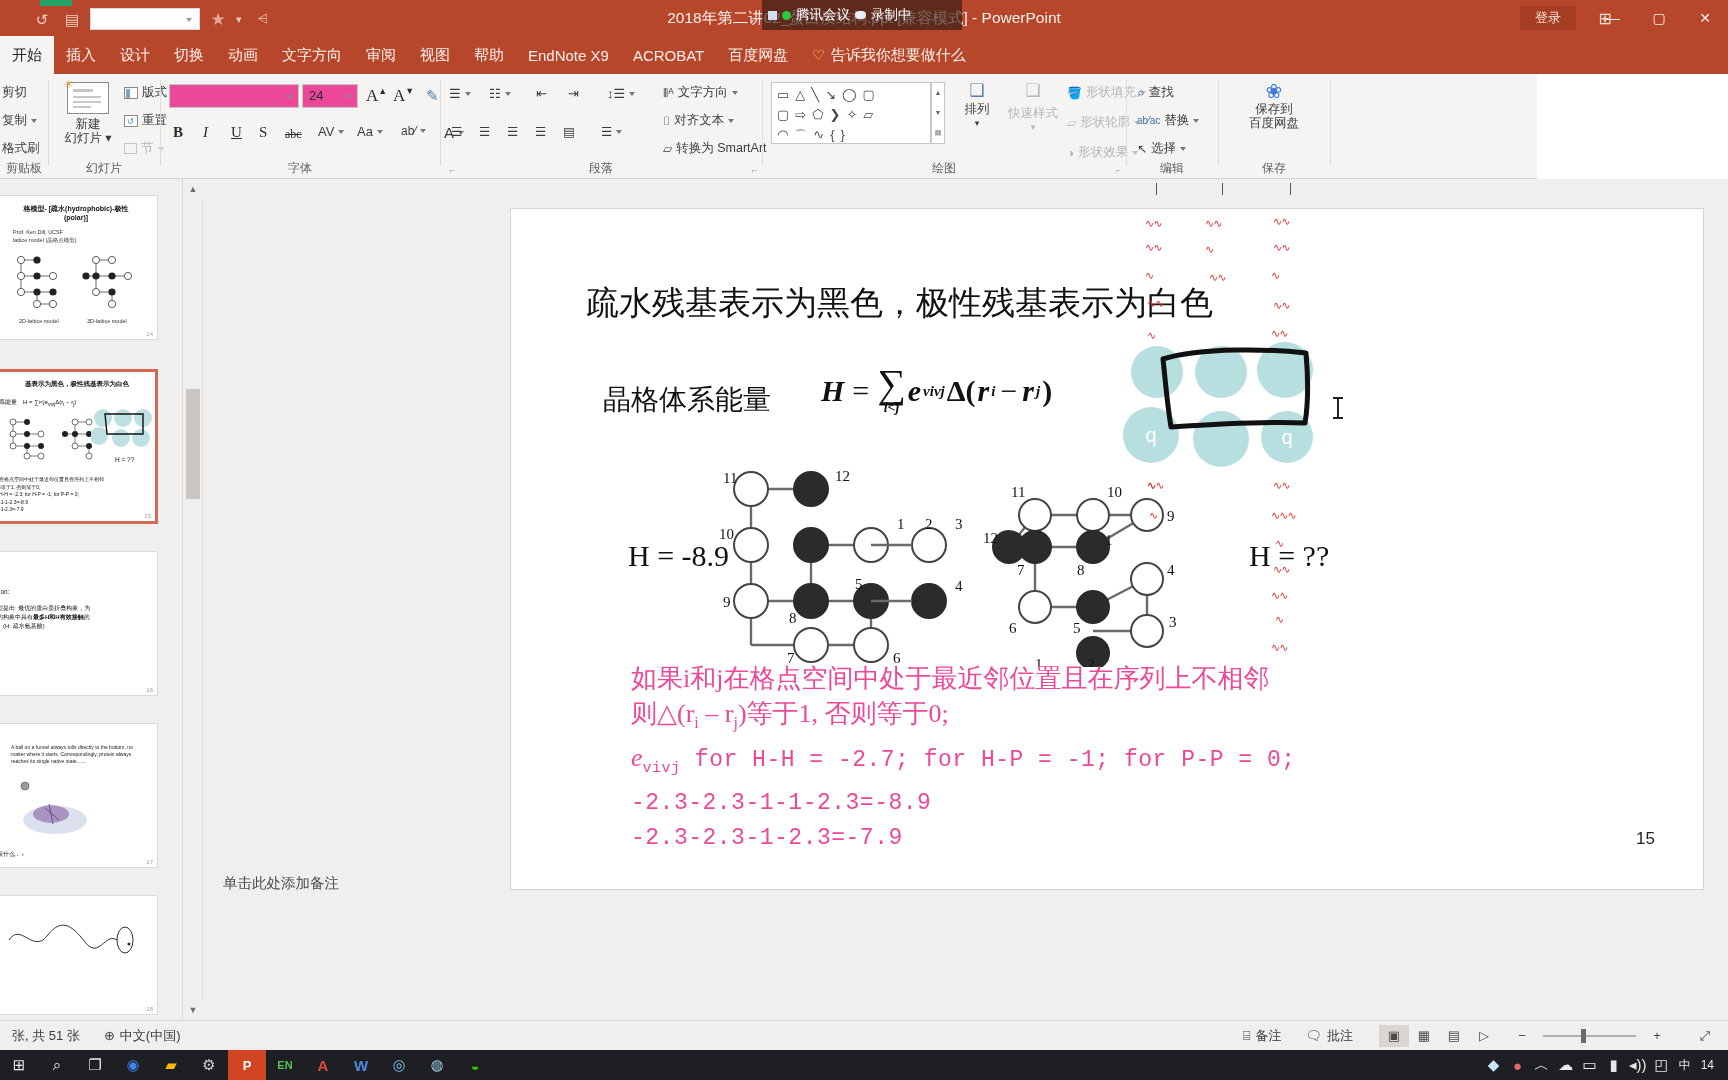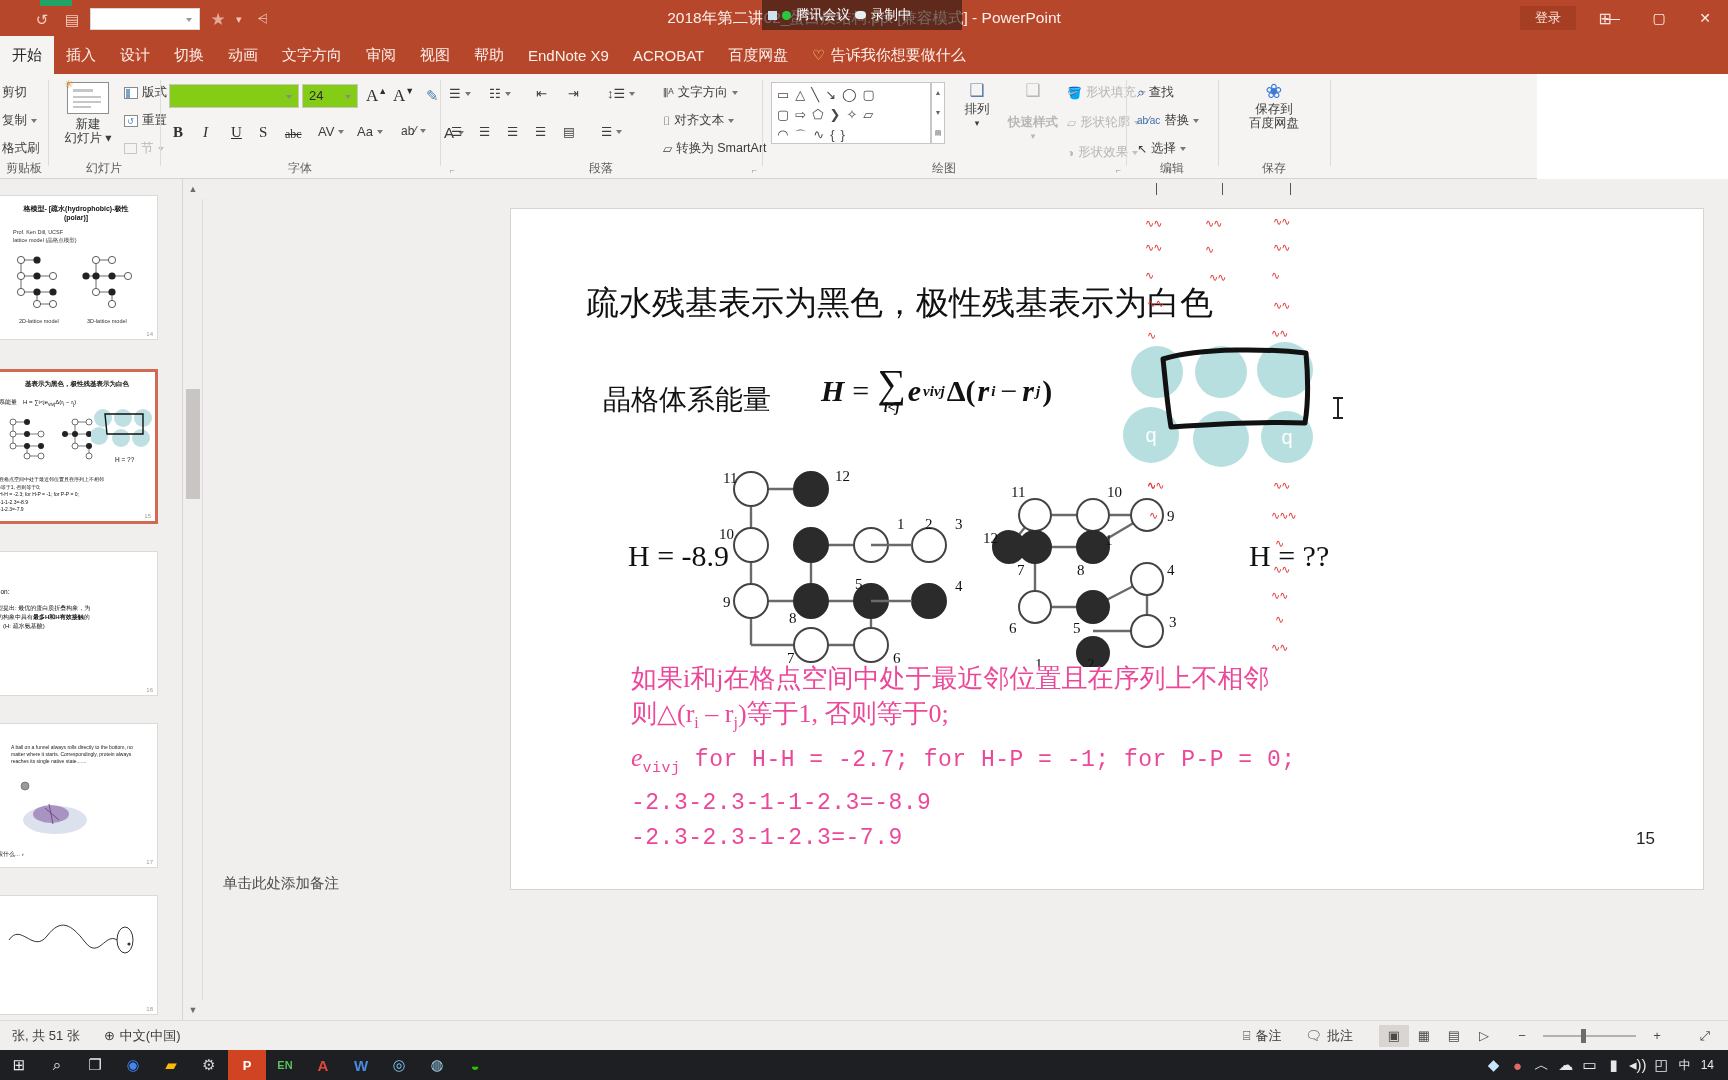--- a/index.html
+++ b/index.html
@@ -94,21 +94,21 @@
 
   .bigbtn {
     position: absolute; display: flex; flex-direction: column; align-items: center;
     font-size: 12.5px; color: #3c3c3c; line-height: 14px; text-align: center;
   }
   .smrow { position: absolute; display: flex; align-items: center; gap: 4px; font-size: 12.5px; color: #3c3c3c; white-space: nowrap; }
   .caret { border-left: 3px solid transparent; border-right: 3px solid transparent; border-top: 4px solid #777; }
   .caret.d { border-top-color: #c3c0be; }
 
   .fontbox {
-    position: absolute; background: #84cc16; border: 1px solid #c9c6c4; height: 24px;
+    position: absolute; background: #ec4899; border: 1px solid #c9c6c4; height: 24px;
   }
   .fontbox span { position: absolute; left: 6px; top: 3px; font-size: 13px; color: #2b2b2b; }
   .fontbox::after {
     content: ""; position: absolute; right: 6px; top: 10px;
     border-left: 3.5px solid transparent; border-right: 3.5px solid transparent;
     border-top: 4px solid #8a8a8a;
   }
 
   .fmtbtn { position: absolute; font-size: 15px; color: #2e2e2e; font-family: "Liberation Serif", serif; }
   .sh { position: absolute; border: 1px solid #8a8a8a; }
@@ -449,21 +449,21 @@
           <span>▤</span>
         </div>
 
       <div class="bigbtn" style="left:192px;top:10px;width:44px;">
         <span style="font-size:17px;color:#5b7fa6;">❑</span>
         <span style="margin-top:4px;">排列</span>
         <span style="font-size:9px;">▾</span>
       </div>
       <div class="bigbtn dim" style="left:242px;top:10px;width:56px;color:#b9b6b4;">
         <span style="font-size:17px;">❑</span>
-        <span style="margin-top:17px;font-weight:bold;">快速样式</span>
+        <span style="margin-top:8px;">快速样式</span>
         <span style="font-size:9px;">▾</span>
       </div>
       <div class="smrow dim" style="left:304px;top:10px;color:#b9b6b4;">
           <span style="font-size:12px;">🪣</span>
           <span>形状填充</span>
           <i class="caret d"></i>
         </div>
       <div class="smrow dim" style="left:304px;top:40px;color:#b9b6b4;">
           <span style="font-size:12px;">▱</span>
           <span>形状轮廓</span>

